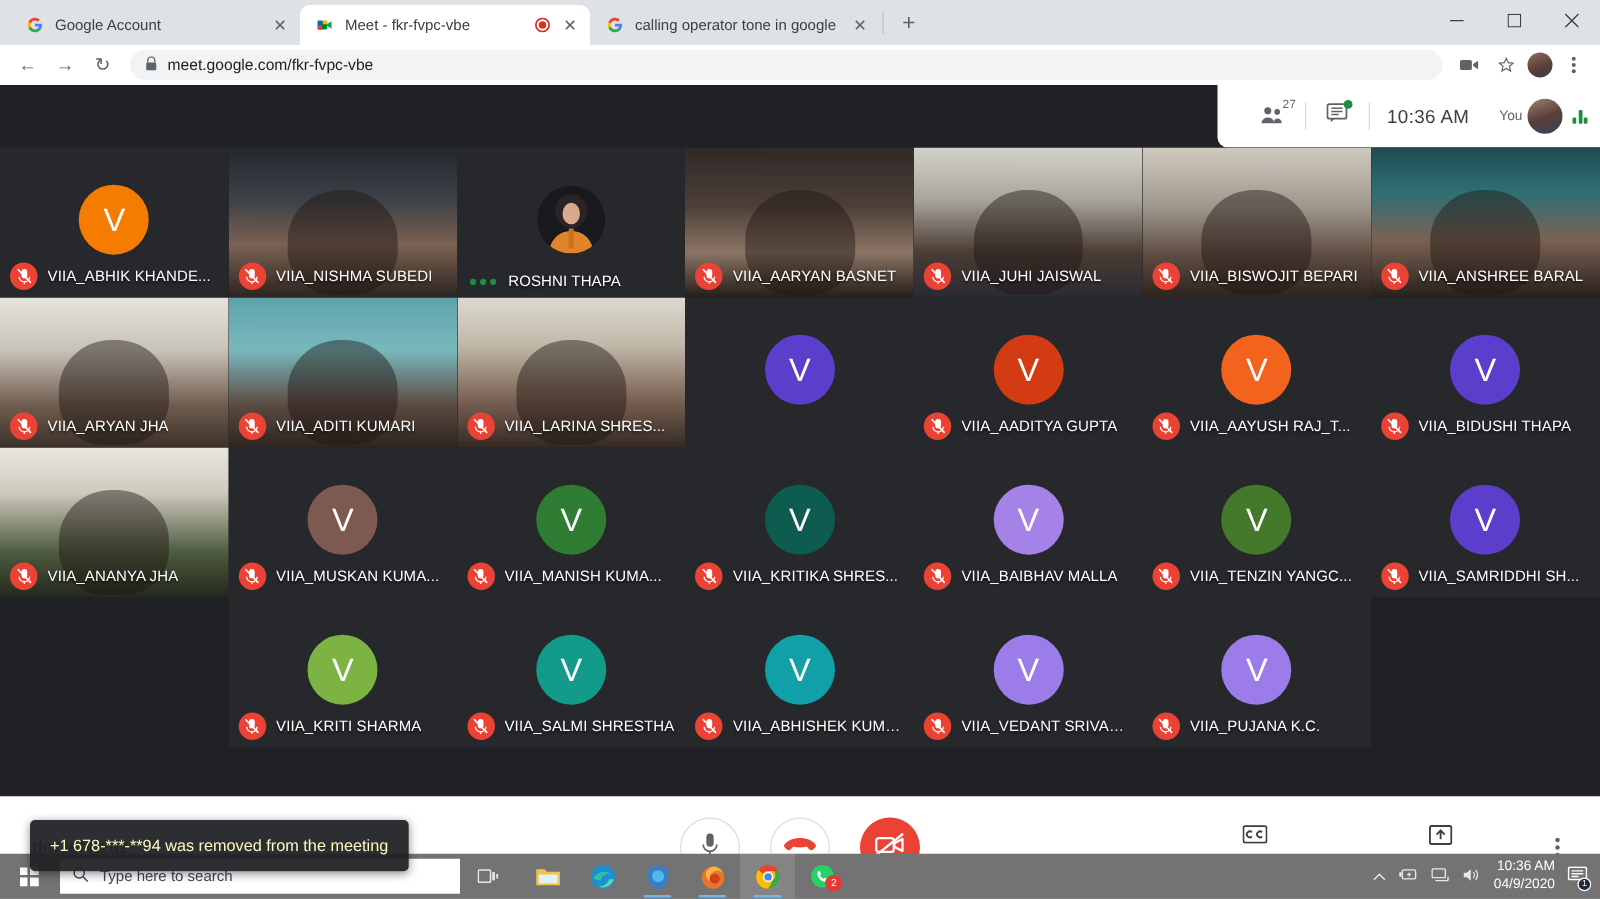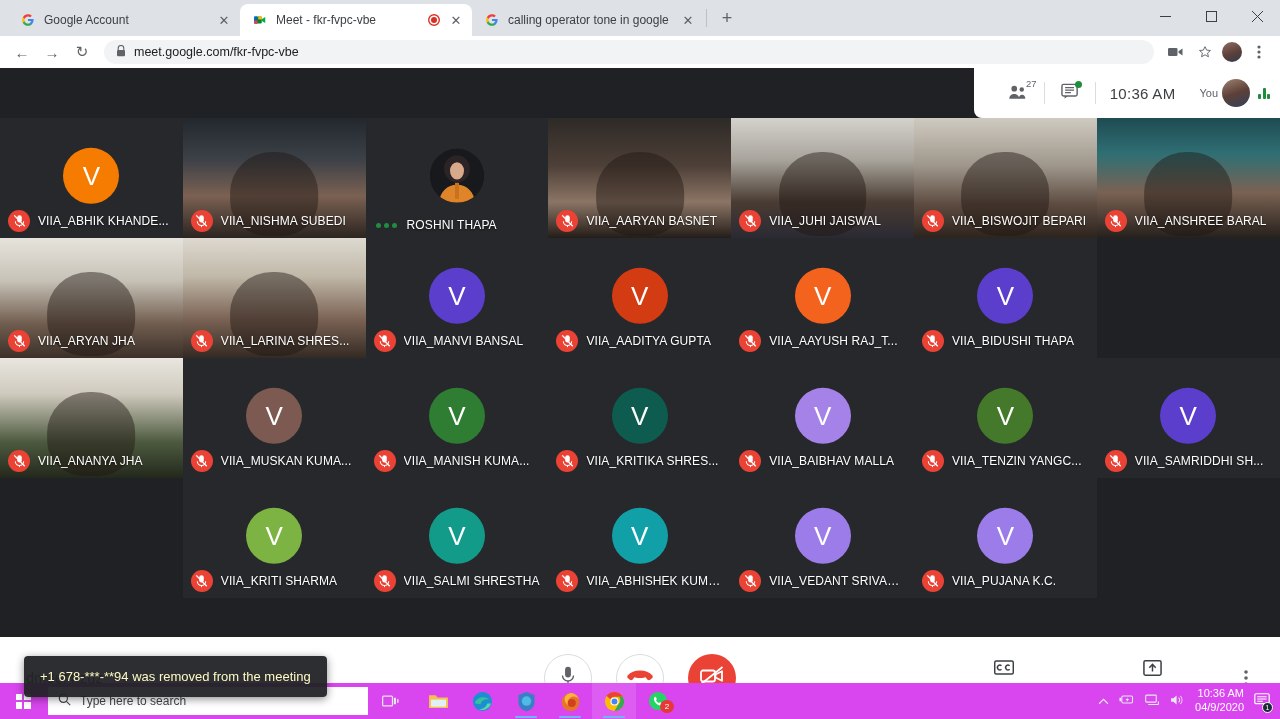--- a/index.html
+++ b/index.html
@@ -142,21 +142,21 @@
   .rbtn.danger { background: #ea4335; color: #fff; border: none; }
   .ctrl-right { width: 380px; display: flex; align-items: center; justify-content: flex-end; gap: 0; padding-right: 14px; }
   .ctrl-item { width: 148px; display: flex; flex-direction: column; align-items: center; gap: 7px; color: #3c4043; }
   .ctrl-item .ci-icon { font-size: 15px; color: #3c4043; display: flex; align-items: center; justify-content: center; height: 18px; }
   .ctrl-item .ci-label { font-size: 12.5px; color: #3c4043; }
   .kebab { width: 40px; display: flex; align-items: center; justify-content: center; color: #5f6368; font-size: 16px; }
 
   
   .taskbar {
     position: absolute; left: 0; bottom: 0; width: 1280px; height: 36px;
-    background: #d946ef; display: flex; align-items: center;
+    background: #737373; display: flex; align-items: center;
   }
   .start { width: 46px; height: 36px; display: flex; align-items: center; justify-content: center; }
   .win-logo { width: 15px; height: 15px; display: grid; grid-template-columns: 1fr 1fr; grid-template-rows: 1fr 1fr; gap: 2px; }
   .win-logo i { background: #ffffff; display: block; }
   .tb-search {
     width: 320px; height: 28px; background: #ffffff; margin-left: 2px;
     display: flex; align-items: center; gap: 9px; padding: 0 10px;
     font-size: 12px; color: #41474d;
   }
   .taskview { width: 44px; height: 36px; display: flex; align-items: center; justify-content: center; color: #fff; font-size: 14px; }
@@ -461,48 +461,53 @@
                 <rect x="4.4" y="1.4" width="5.2" height="8.4" rx="2.6" fill="#fff"></rect>
                 <path d="M2.2 8.4a4.8 4.8 0 0 0 9.6 0" fill="none" stroke="#fff" stroke-width="1.2"></path>
                 <path d="M7 13v2" stroke="#fff" stroke-width="1.2"></path>
                 <path d="M1 1.6L13 14" stroke="#fff" stroke-width="1.5"></path>
               </svg>
             </span>
             <span class="tile-name">VIIA_ARYAN JHA</span>
           </div>
         </div>
         <div class="tile">
+          <div class="vid vI">
+            <div class="head-blob" style="top:28%;width:48%;height:70%;background:rgba(30,22,18,.45)"></div>
+          </div>
+          <div class="tile-foot">
+            <span class="mic-off">
+              <svg width="13" height="14" viewBox="0 0 14 16">
+                <rect x="4.4" y="1.4" width="5.2" height="8.4" rx="2.6" fill="#fff"></rect>
+                <path d="M2.2 8.4a4.8 4.8 0 0 0 9.6 0" fill="none" stroke="#fff" stroke-width="1.2"></path>
+                <path d="M7 13v2" stroke="#fff" stroke-width="1.2"></path>
+                <path d="M1 1.6L13 14" stroke="#fff" stroke-width="1.5"></path>
+              </svg>
+            </span>
+            <span class="tile-name">VIIA_ADITI KUMARI</span>
+          </div>
+        </div>
+        <div class="tile">
           <div class="vid vJ">
             <div class="head-blob" style="top:28%;width:48%;height:70%;background:rgba(30,22,18,.45)"></div>
           </div>
           <div class="tile-foot">
             <span class="mic-off">
               <svg width="13" height="14" viewBox="0 0 14 16">
                 <rect x="4.4" y="1.4" width="5.2" height="8.4" rx="2.6" fill="#fff"></rect>
                 <path d="M2.2 8.4a4.8 4.8 0 0 0 9.6 0" fill="none" stroke="#fff" stroke-width="1.2"></path>
                 <path d="M7 13v2" stroke="#fff" stroke-width="1.2"></path>
                 <path d="M1 1.6L13 14" stroke="#fff" stroke-width="1.5"></path>
               </svg>
             </span>
             <span class="tile-name">VIIA_LARINA SHRES...</span>
           </div>
         </div>
         <div class="tile">
           <div class="circle-av" style="background:#5b3ecc">V</div>
-          <div class="tile-foot">
-            <span class="mic-off">
-              <svg width="13" height="14" viewBox="0 0 14 16">
-                <rect x="4.4" y="1.4" width="5.2" height="8.4" rx="2.6" fill="#fff"></rect>
-                <path d="M2.2 8.4a4.8 4.8 0 0 0 9.6 0" fill="none" stroke="#fff" stroke-width="1.2"></path>
-                <path d="M7 13v2" stroke="#fff" stroke-width="1.2"></path>
-                <path d="M1 1.6L13 14" stroke="#fff" stroke-width="1.5"></path>
-              </svg>
-            </span>
-            <span class="tile-name">VIIA_MANVI BANSAL</span>
-          </div>
         </div>
         <div class="tile">
           <div class="circle-av" style="background:#d33b13">V</div>
           <div class="tile-foot">
             <span class="mic-off">
               <svg width="13" height="14" viewBox="0 0 14 16">
                 <rect x="4.4" y="1.4" width="5.2" height="8.4" rx="2.6" fill="#fff"></rect>
                 <path d="M2.2 8.4a4.8 4.8 0 0 0 9.6 0" fill="none" stroke="#fff" stroke-width="1.2"></path>
                 <path d="M7 13v2" stroke="#fff" stroke-width="1.2"></path>
                 <path d="M1 1.6L13 14" stroke="#fff" stroke-width="1.5"></path>

